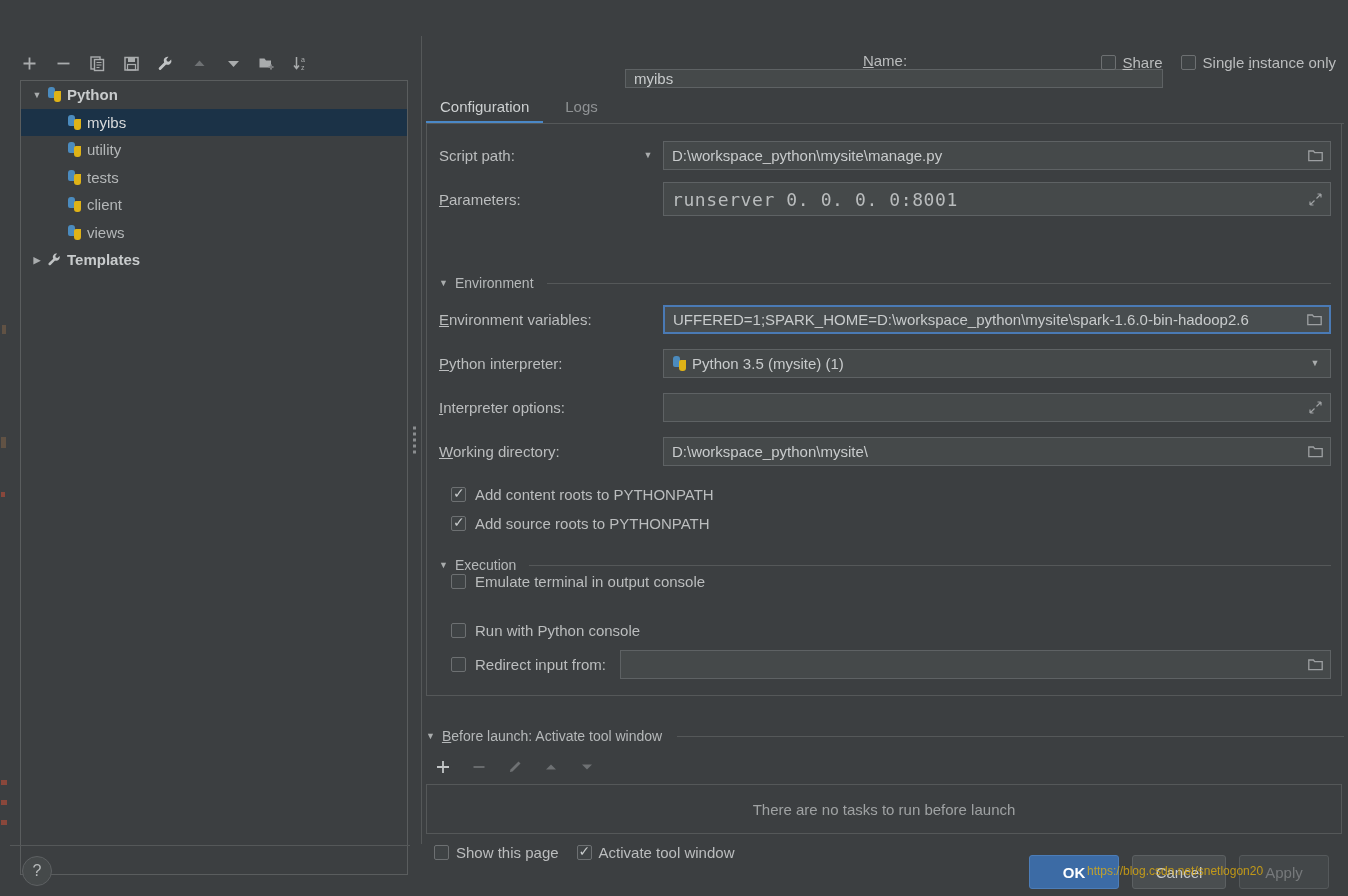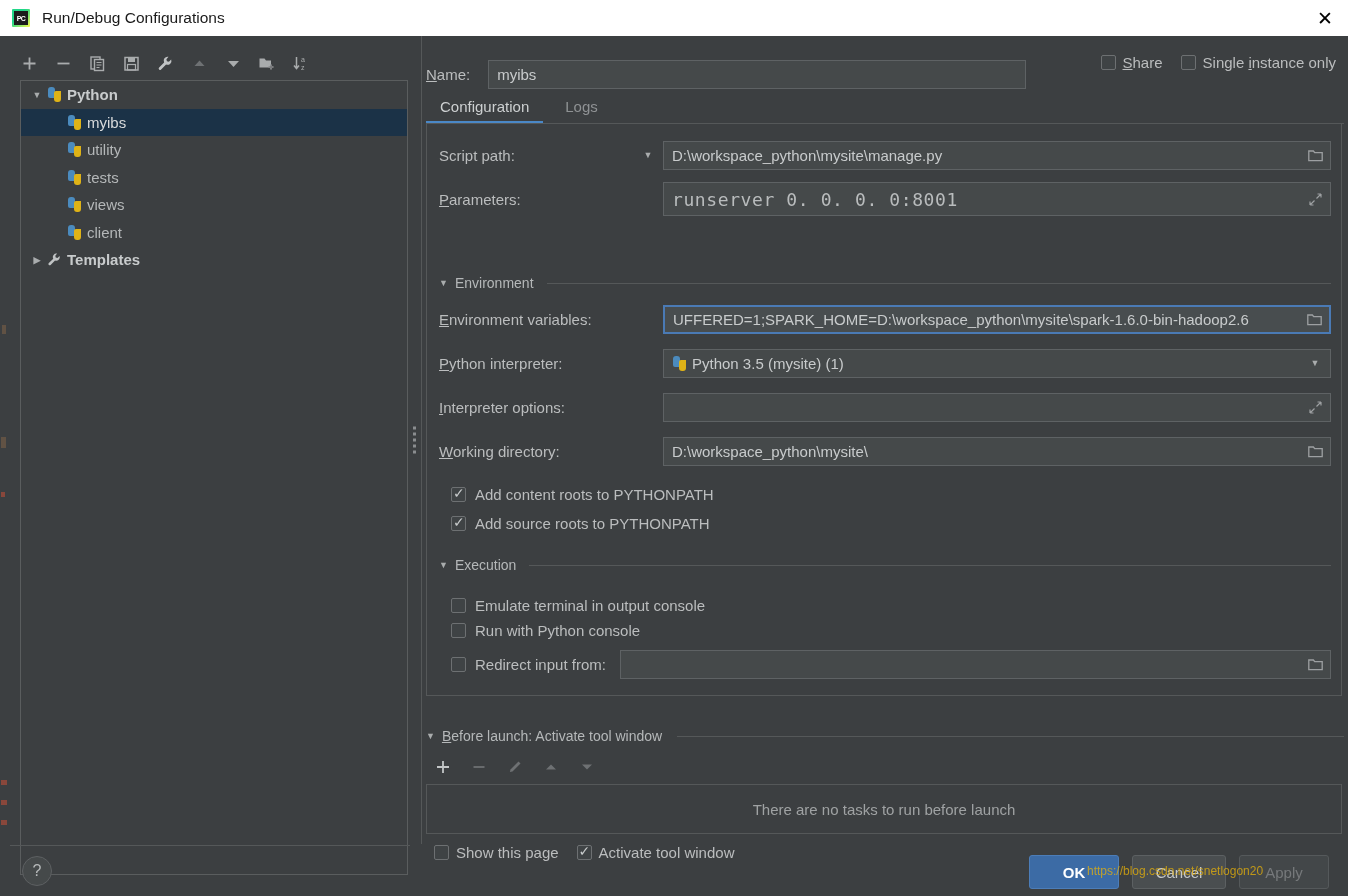--- a/index.html
+++ b/index.html
@@ -113,22 +113,22 @@
   .vline {
     position: absolute; left: 421px; top: 36px; width: 1px; height: 808px;
     background: #555859;
   }
 
   
   .right-panel {
     position: absolute; left: 424px; top: 36px; width: 924px; height: 808px;
   }
   .name-row {
-    position: absolute; left: 2px; top: 22px; width: 918px; height: 32px;
-    display: flex; align-items: center;
+    position: absolute; left: 2px; top: 16px; width: 918px; height: 32px;
+    display: flex; align-items: center; flex-direction: column;
   }
   .lbl { color: #bbbdbe; font-size: 15px; }
   .u { text-decoration: underline; }
   .name-input {
     margin-left: 18px; width: 538px; height: 29px;
     background: #45494a; border: 1px solid #5e6264;
     color: #c8cbcc; font-size: 15px; padding: 0 8px;
     display: flex; align-items: center;
   }
   .cb-row { position: absolute; right: 12px; top: 18px; display: flex; align-items: center; gap: 18px; }
@@ -266,27 +266,20 @@
 <div id="root">
 
   <div class="bg-left-strip"></div>
   <div class="bg-artifact" style="left:2px;top:325px;width:4px;height:9px;"></div>
   <div class="bg-artifact" style="left:1px;top:437px;width:5px;height:11px;"></div>
   <div class="bg-red" style="left:1px;top:492px;width:4px;height:5px;"></div>
   <div class="bg-red" style="left:1px;top:780px;width:6px;height:5px;"></div>
   <div class="bg-red" style="left:1px;top:800px;width:6px;height:5px;"></div>
   <div class="bg-red" style="left:1px;top:820px;width:6px;height:5px;"></div>
 
-  <div class="titlebar">
-    <div class="title-icon">
-      <span>PC</span>
-    </div>
-    <div class="title-text">Run/Debug Configurations</div>
-    <div class="title-close">✕</div>
-  </div>
 
   <div class="left-panel">
 
     <div class="tree-toolbar">
       <div class="tb-btn">
         <svg width="17" height="17" viewBox="0 0 17 17">
             <path d="M8.5 2.5v12M2.5 8.5h12" stroke="#a9acad" stroke-width="1.8" fill="none"></path>
           </svg>
       </div>
       <div class="tb-btn">
@@ -353,25 +346,25 @@
       <div class="tree-row child">
         <span class="py-ico"></span>
         <span>utility</span>
       </div>
       <div class="tree-row child">
         <span class="py-ico"></span>
         <span>tests</span>
       </div>
       <div class="tree-row child">
         <span class="py-ico"></span>
-        <span>views</span>
+        <span>client</span>
       </div>
       <div class="tree-row child">
         <span class="py-ico"></span>
-        <span>client</span>
+        <span>views</span>
       </div>
       <div class="tree-row group">
         <span class="twisty">▶</span>
         <span class="wrench-ico">
           <svg width="15" height="15" viewBox="0 0 17 17">
             <path d="M11.5 1.8a4 4 0 0 0-4.4 5.8l-5 5a1.4 1.4 0 0 0 2 2l5-5a4 4 0 0 0 5.1-5.1l-2.3 2.3-2-.6-.5-2z" fill="#c0c3c4"></path>
           </svg>
         </span>
         <span>Templates</span>
       </div>
@@ -501,21 +494,21 @@
         <span class="cbox checked"></span>
         <span>Add source roots to PYTHONPATH</span>
       </div>
 
       <div class="section" style="top:432px;">
         <span class="tw">▼</span>
         <span>Execution</span>
         <span class="rule"></span>
       </div>
 
-      <div class="chk-line" style="top:470px;">
+      <div class="chk-line" style="top:446px;">
         <span class="cbox"></span>
         <span>Emulate terminal in output console</span>
       </div>
       <div class="chk-line" style="top:495px;">
         <span class="cbox"></span>
         <span>Run with Python console</span>
       </div>
 
       <div class="frow" style="top:525px; left:24px; width:880px;">
         <span class="cbox" style="margin-right:9px;"></span>

